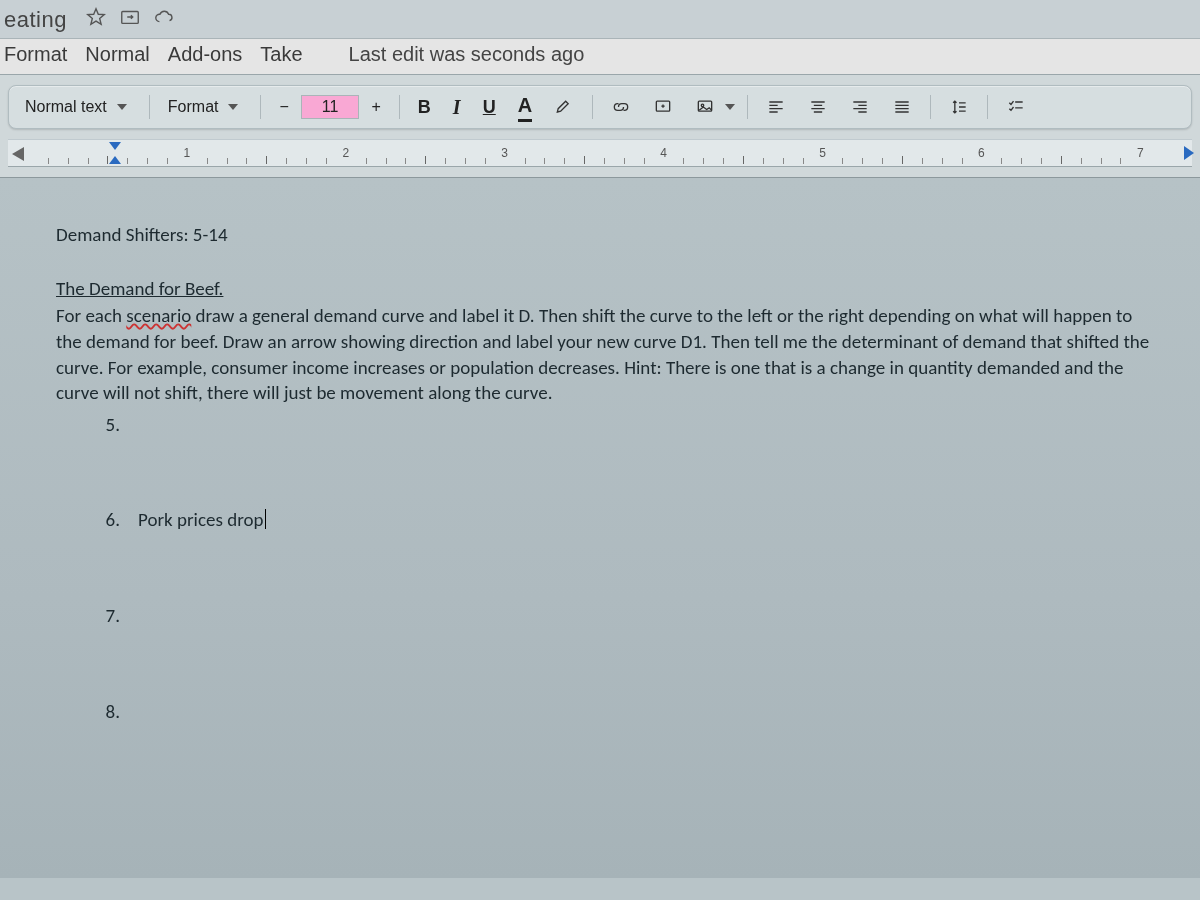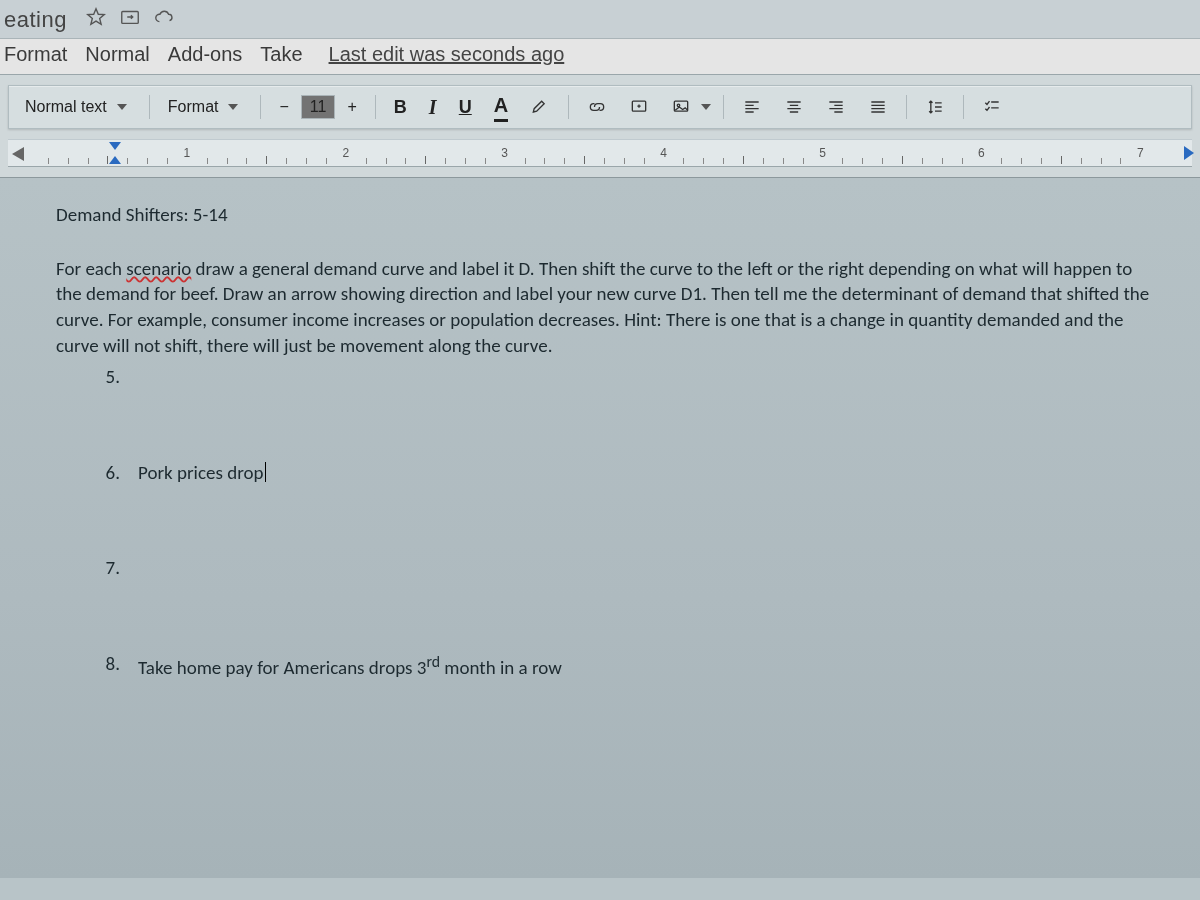--- a/index.html
+++ b/index.html
@@ -28,30 +28,30 @@
     display: flex;
     align-items: baseline;
     gap: 18px;
     padding: 4px 4px 8px 4px;
     background: #e5e5e5;
     border-bottom: 1px solid #9aa6aa;
     font-size: 20px;
     color: #3a3a3a;
   }
   .menubar .mitem { cursor: pointer; }
-  .menubar .last-edit { margin-left: 8px; text-decoration: underline; color: #444; cursor: pointer; }
+  .menubar .last-edit { margin-left: 28px; color: #444; cursor: pointer; }
   .toolbar-wrap {
     background: #d0d8da;
     padding: 10px 8px 10px 8px;
     border-bottom: 1px solid #8c989c;
   }
   .toolbar {
     background: #d6dee0;
     border: 1px solid #b0bcc0;
-    border-radius: 0;
+    border-radius: 8px;
     box-shadow: inset 0 1px 0 rgba(255,255,255,.4), 0 1px 2px rgba(0,0,0,.15);
     display: flex;
     align-items: center;
     padding: 6px 6px;
     gap: 2px;
     font-size: 16px;
     color: #222;
   }
   .tb-sel {
     padding: 6px 14px 6px 10px;
@@ -71,21 +71,21 @@
     border-radius: 2px;
   }
   .tb-btn svg { width: 20px; height: 20px; stroke: #333; stroke-width: 1.6; fill: none; }
   .tb-text { font-family: Arial; font-size: 18px; font-weight: bold; }
   .tb-italic { font-style: italic; font-family: 'Times New Roman', serif; font-size: 20px; font-weight: bold; }
   .tb-under { text-decoration: underline; font-size: 18px; font-weight: bold; }
   .tb-a { font-size: 20px; font-weight: bold; position: relative; padding-bottom: 3px; }
   .tb-a::after { content:''; position:absolute; left:0; right:0; bottom:-2px; height:3px; background:#222; }
   .font-size-box { display:flex; align-items:center; gap:2px; }
   .font-size-box .num {
-    border: 1px solid #aab4b8; background:#737373; padding: 2px 8px; min-width: 34px; text-align:center;
+    border: 1px solid #aab4b8; background:#f9a8d4; padding: 2px 20px; min-width: 34px; text-align:center;
   }
   .ruler {
     height: 28px;
     background: #e2e8ea;
     border-top: 1px solid #c0cacf;
     border-bottom: 1px solid #9aa6aa;
     position: relative;
     font-size: 12px;
     color: #555;
     margin-top: 10px;
@@ -105,21 +105,21 @@
     position:absolute; bottom:2px; width:0; height:0;
     border-left:6px solid transparent; border-right:6px solid transparent;
     border-bottom:8px solid #2a6ac0; transform: translateX(-50%);
   }
   .ruler .left-stop { position:absolute; left:0; top:7px; width:16px; height:14px;
     border-right: 12px solid #666; border-top:7px solid transparent; border-bottom:7px solid transparent; }
   .ruler .right-arrow { position:absolute; right:-2px; top:6px; width:0; height:0;
     border-left:10px solid #2a6ac0; border-top:7px solid transparent; border-bottom:7px solid transparent; }
 
   .page-area {
-    padding: 18px 30px 30px 34px;
+    padding: 38px 30px 30px 34px;
     background: linear-gradient(#b6c2c6, #aebabf 60%, #a6b3b8);
     height: calc(900px - 200px);
     overflow: hidden;
   }
   .doc {
     font-family: Calibri, Arial, sans-serif;
     color: #1d2a30;
     font-size: 19px;
     line-height: 1.35;
     padding: 6px 12px 0 22px;
@@ -323,33 +323,33 @@
         <div class="tick" style="left: 1072.6px;"></div>
         <div class="tick" style="left: 1092.47px;"></div>
       </div>
     <div class="right-arrow"></div>
   </div>
 </div>
 
 <div class="page-area">
   <div class="doc">
     <div class="heading">Demand Shifters: 5-14</div>
+    <div class="subhead">The Demand for Beef.</div>
     <p class="instr">
       <span>For each </span><span class="wavy">scenario</span><span> draw a general demand curve and label it D. Then shift the curve to the left or the right depending on what will happen to the demand for beef. Draw an arrow showing direction and label your new curve D1. Then tell me the determinant of demand that shifted the curve. For example, consumer income increases or population decreases. Hint: There is one that is a change in quantity demanded and the curve will not shift, there will just be movement along the curve.</span>
     </p>
     <ol id="doc-list">
         <li>
           <span class="n">5.</span>
         </li>
         <li>
           <span class="n">6.</span>
           <span>Pork prices drop<span class="cursor"></span></span>
         </li>
         <li>
           <span class="n">7.</span>
         </li>
         <li>
           <span class="n">8.</span>
-          <span><span>Take home pay for Americans drops 3</span><sup>rd</sup><span> month in a row</span></span>
         </li>
       </ol>
   </div>
 </div>
 
 </body></html>

